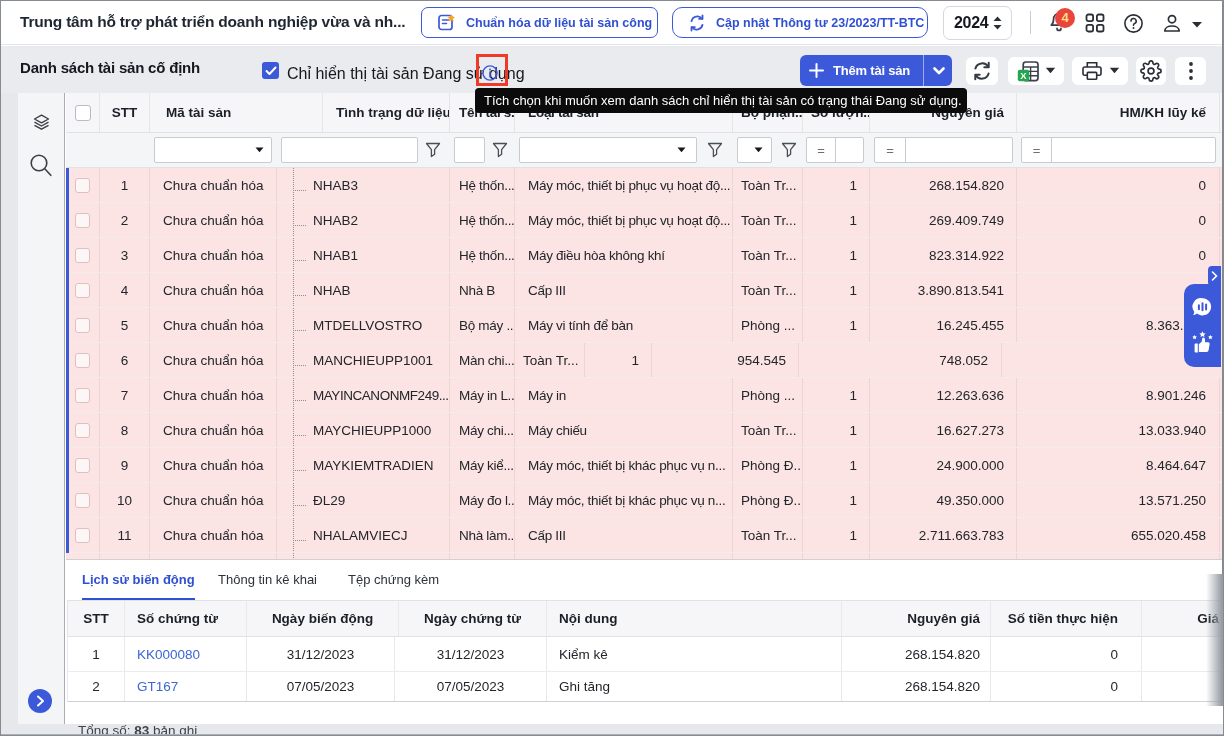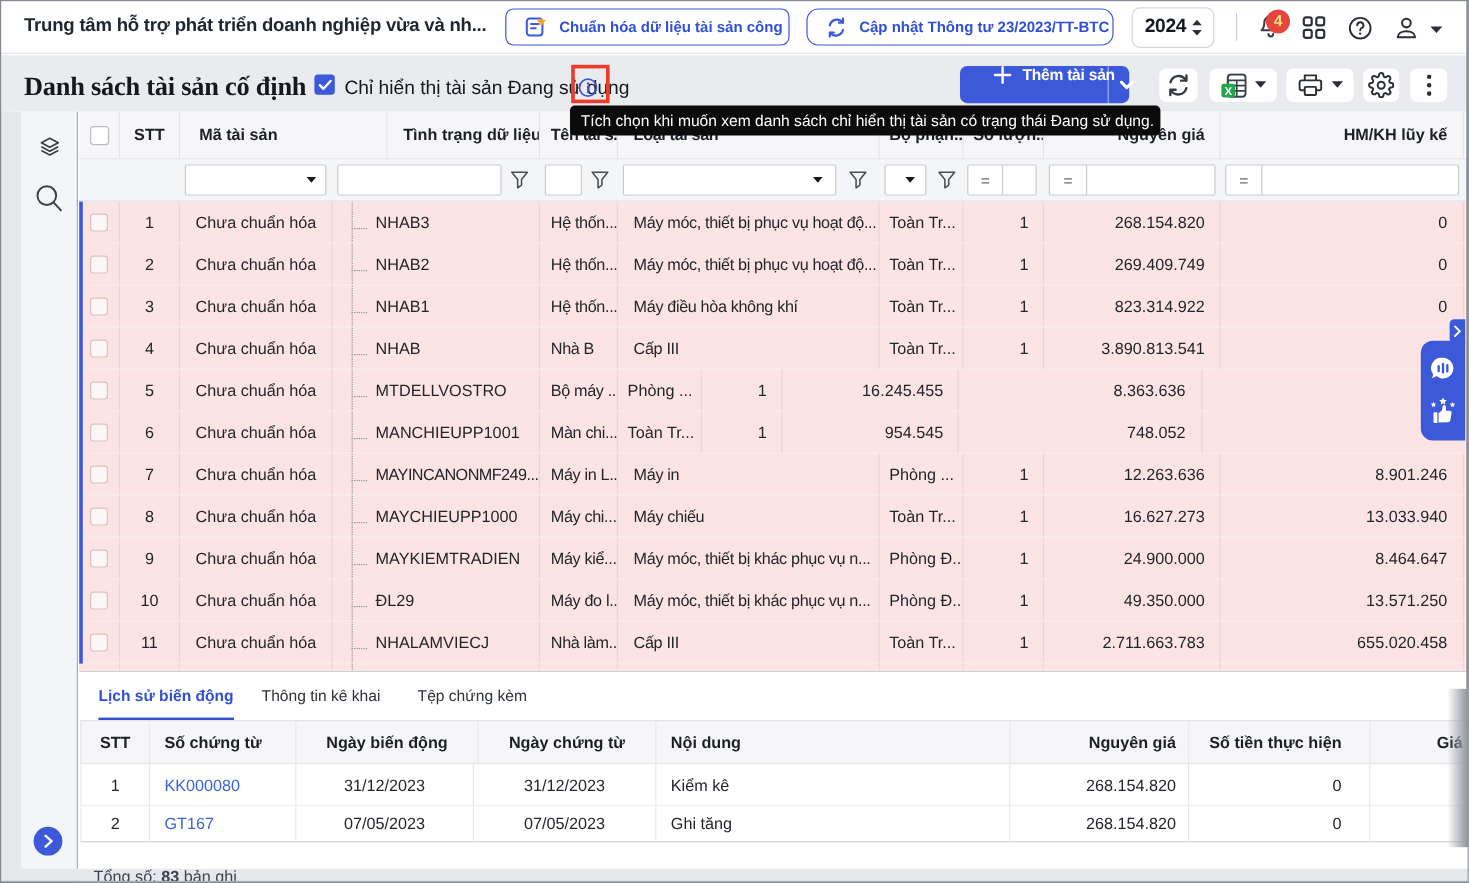--- a/index.html
+++ b/index.html
@@ -15,26 +15,26 @@
 .obtn { position:absolute; top:7px; height:31px; border:1.5px solid #3c59d9; border-radius:7px; background:#fff; color:#3050d2; font-weight:bold; font-size:12.5px; display:flex; align-items:center; white-space:nowrap; }
 #obtn1 { left:421px; width:237px; }
 #obtn2 { left:672px; width:256px;border-radius:10px; }
 #yearbox { left:943px; top:6px; width:69px; height:34px; border:1px solid #d5d7dc; border-radius:7px; background:#fff; display:flex; align-items:center; justify-content:space-between; padding:0 8px 0 10px;}
 #yearbox .yr { font-size:16px; font-weight:bold; color:#14181f; letter-spacing:-0.3px;}
 .sep1 { left:1030px; top:11px; width:1px; height:23px; background:#c9ccd2; }
 .topico { position:absolute; top:12px; }
 
 
 #toolbar { left:0; top:46px; width:1224px; height:47px; background:#e9ebef; }
-#h1 { left:20px; top:59px; font-size:22px; font-weight:bold; color:#14181f; letter-spacing:-0.2px;font-family:Liberation Serif, serif;}
+#h1 { left:20px; top:59px; font-size:15px; font-weight:bold; color:#14181f; letter-spacing:-0.2px;}
 #cbx { left:262px; top:62px; width:17px; height:17px; background:#3c59d9; border-radius:3px; display:flex;align-items:center;justify-content:center;}
 #cbxlabel { left:287px; top:65px; font-size:16px; color:#14181f; }
 #infoi { left:482px; top:65px; width:16px; height:16px; }
 #redbox { left:476px; top:54px; width:32px; height:32px; border:3px solid #ee3a27; z-index:60; }
-#addbtn { left:800px; top:55px; width:141px; height:31px; background:#3c59d9; border-radius:6px; color:#fff; display:flex; z-index:20;padding-left:19px;}
+#addbtn { left:800px; top:55px; width:152px; height:31px; background:#3c59d9; border-radius:6px; color:#fff; display:flex; align-items:center; z-index:20;}
 #addbtn .txt { font-size:13px; font-weight:bold; margin-left:9px; letter-spacing:-0.2px;}
 #addbtn .div { position:absolute; left:123px; top:0; width:1px; height:31px; background:rgba(255,255,255,.5); }
 .ibtn { position:absolute; top:57px; height:28px; background:#fff; border-radius:6px; display:flex; align-items:center; justify-content:center; gap:6px;}
 
 
 #tooltip { left:475px; top:88px; width:492px; height:25px; background:#0b0b0c; border-radius:4px; color:#fff; font-size:13px; line-height:25px; padding-left:9px; z-index:50; white-space:nowrap;}
 
 
 #lstrip { left:0; top:93px; width:18px; height:643px; background:#e6e8eb; }
 #sbar { left:18px; top:93px; width:47px; height:631px; background:#f4f5f6; border-right:1px solid #a9acb2; }
@@ -368,20 +368,21 @@
   <div class="cell c10"></div>
 </div>
 <div class="row">
   <div class="cell c0">
         <span class="rcb"></span>
       </div>
   <div class="cell c1">5</div>
   <div class="cell c2">Chưa chuẩn hóa</div>
   <div class="cell c3"><span class="tree"></span>MTDELLVOSTRO</div>
   <div class="cell c4">Bộ máy ...</div>
+  <div class="cell c5">Máy vi tính để bàn</div>
   <div class="cell c6">Phòng ...</div>
   <div class="cell c7">1</div>
   <div class="cell c8">16.245.455</div>
   <div class="cell c9">8.363.636</div>
   <div class="cell c10"></div>
 </div>
 <div class="row">
   <div class="cell c0">
         <span class="rcb"></span>
       </div>

